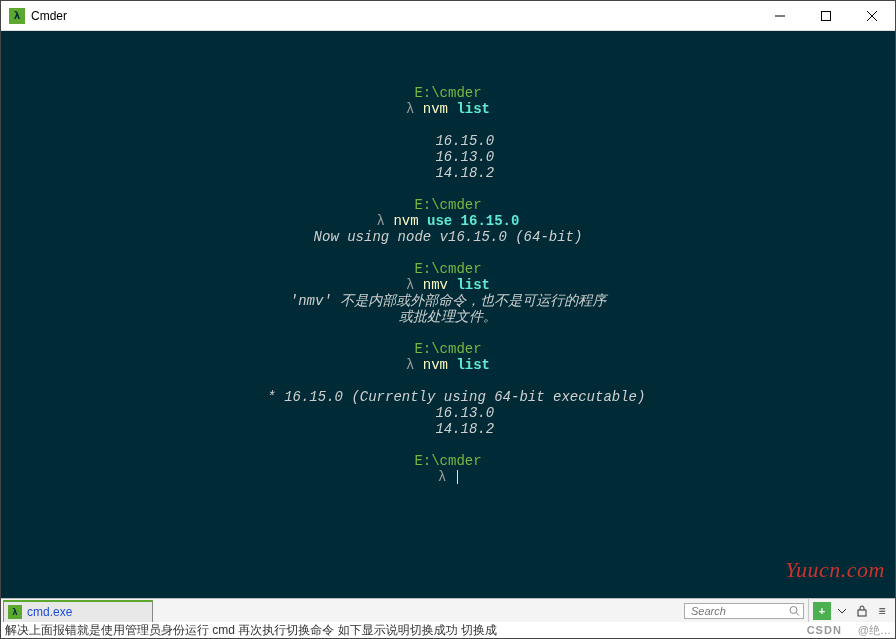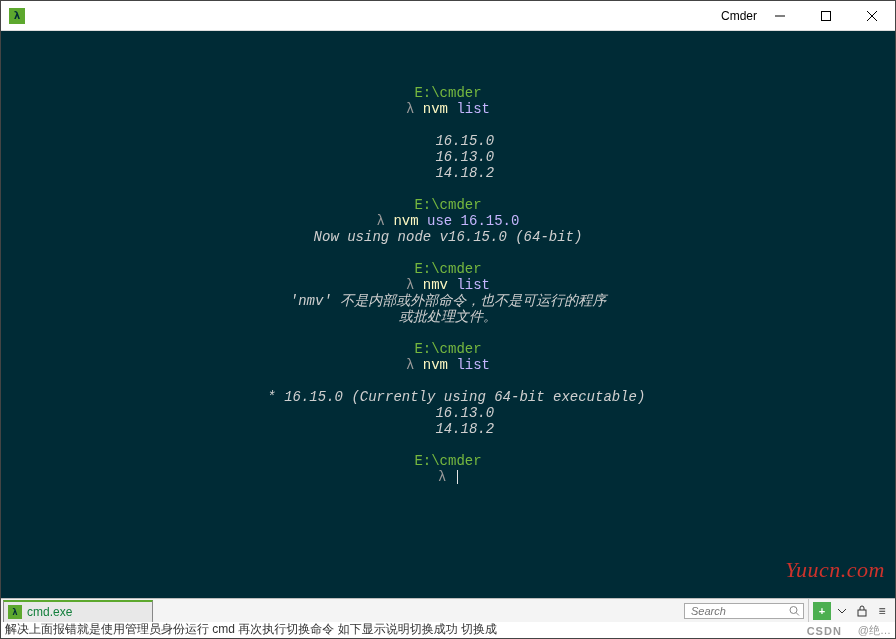--- a/index.html
+++ b/index.html
@@ -36,21 +36,20 @@
       justify-content: center;
       font-size: 11px;
       color: #002b36;
       font-family: monospace;
       font-weight: bold;
     }
     .titlebar-title {
       font-size: 12px;
       color: #000;
       flex: 1;
-      text-align: right;
     }
     .win-controls { display: flex; height: 100%; }
     .win-btn {
       width: 46px;
       height: 100%;
       display: flex;
       align-items: center;
       justify-content: center;
       font-size: 10px;
       color: #000;
@@ -68,21 +67,21 @@
       color: #e5e5e5;
       white-space: pre;
       overflow: hidden;
       position: relative;
       text-align: center;
     }
     .line { min-height: 16px; }
     .path { color: #76b83f; }
     .prompt { color: #9a9a9a; }
     .cmd-base { color: #fef9c3; }
-    .cmd-bold { color: #c4b5fd; font-weight: normal; }
+    .cmd-bold { color: #5eead4; font-weight: bold; }
     .out { color: #cfcfcf; font-style: italic; }
     .cursor {
       display: inline-block;
       width: 1px;
       height: 14px;
       background: #e5e5e5;
       vertical-align: middle;
       margin-left: 2px;
     }
     .watermark {
@@ -124,21 +123,21 @@
       height: 14px;
       background: #5da82e;
       display: flex;
       align-items: center;
       justify-content: center;
       font-size: 9px;
       color: #002b36;
       font-family: monospace;
       font-weight: bold;
     }
-    .tab-label { color: #15803d; font-size: 12px; }
+    .tab-label { color: #1d4ed8; font-size: 12px; }
     .status-spacer { flex: 1; }
     .search-box {
       width: 120px;
       height: 16px;
       margin: 3px 4px;
       border: 1px solid #aaa;
       background: #fff;
       font-size: 11px;
       padding: 0 19px 0 6px;
       color: #555;
@@ -169,21 +168,21 @@
     .sb-down { color: #333; }
     .footer-trunc {
       height: 16px;
       background: #fff;
       color: #333;
       font-size: 12px;
       white-space: nowrap;
       overflow: hidden;
       padding: 0 4px;
       display: flex;
-      align-items: flex-end;
+      align-items: center;
       justify-content: space-between;
       flex-shrink: 0;
     }
     .footer-right { display: flex; align-items:center; gap:16px; font-size: 11px; color: #999;}
     .footer-right .logo { font-weight: bold; letter-spacing: 1px; }
   </style>
 </head>
 <body>
 
 <div class="window">

